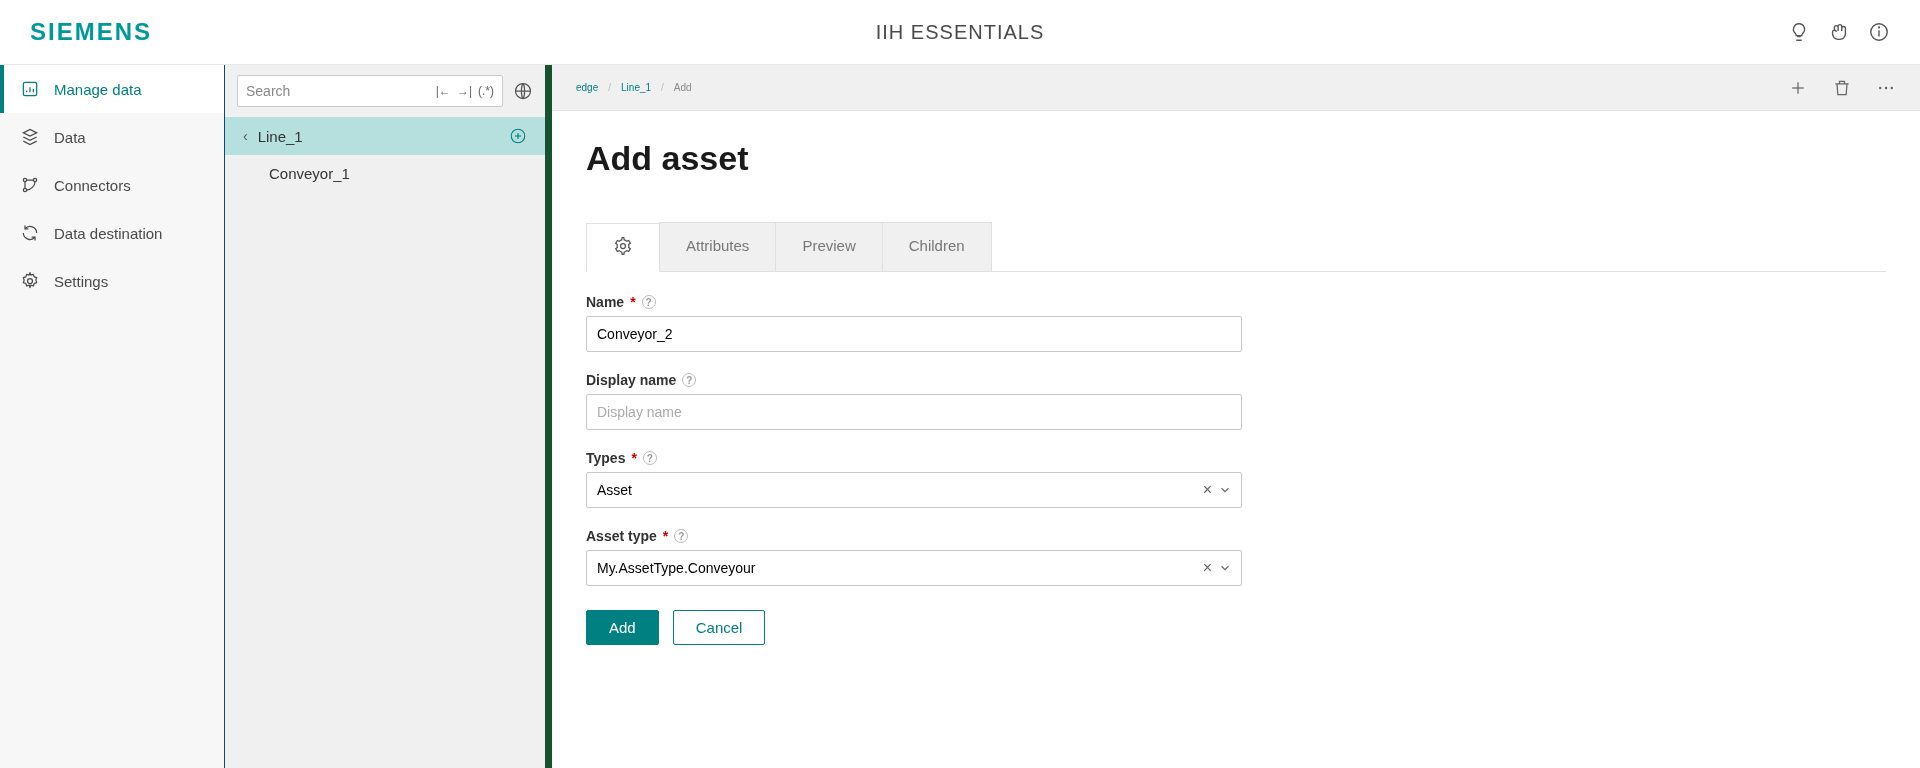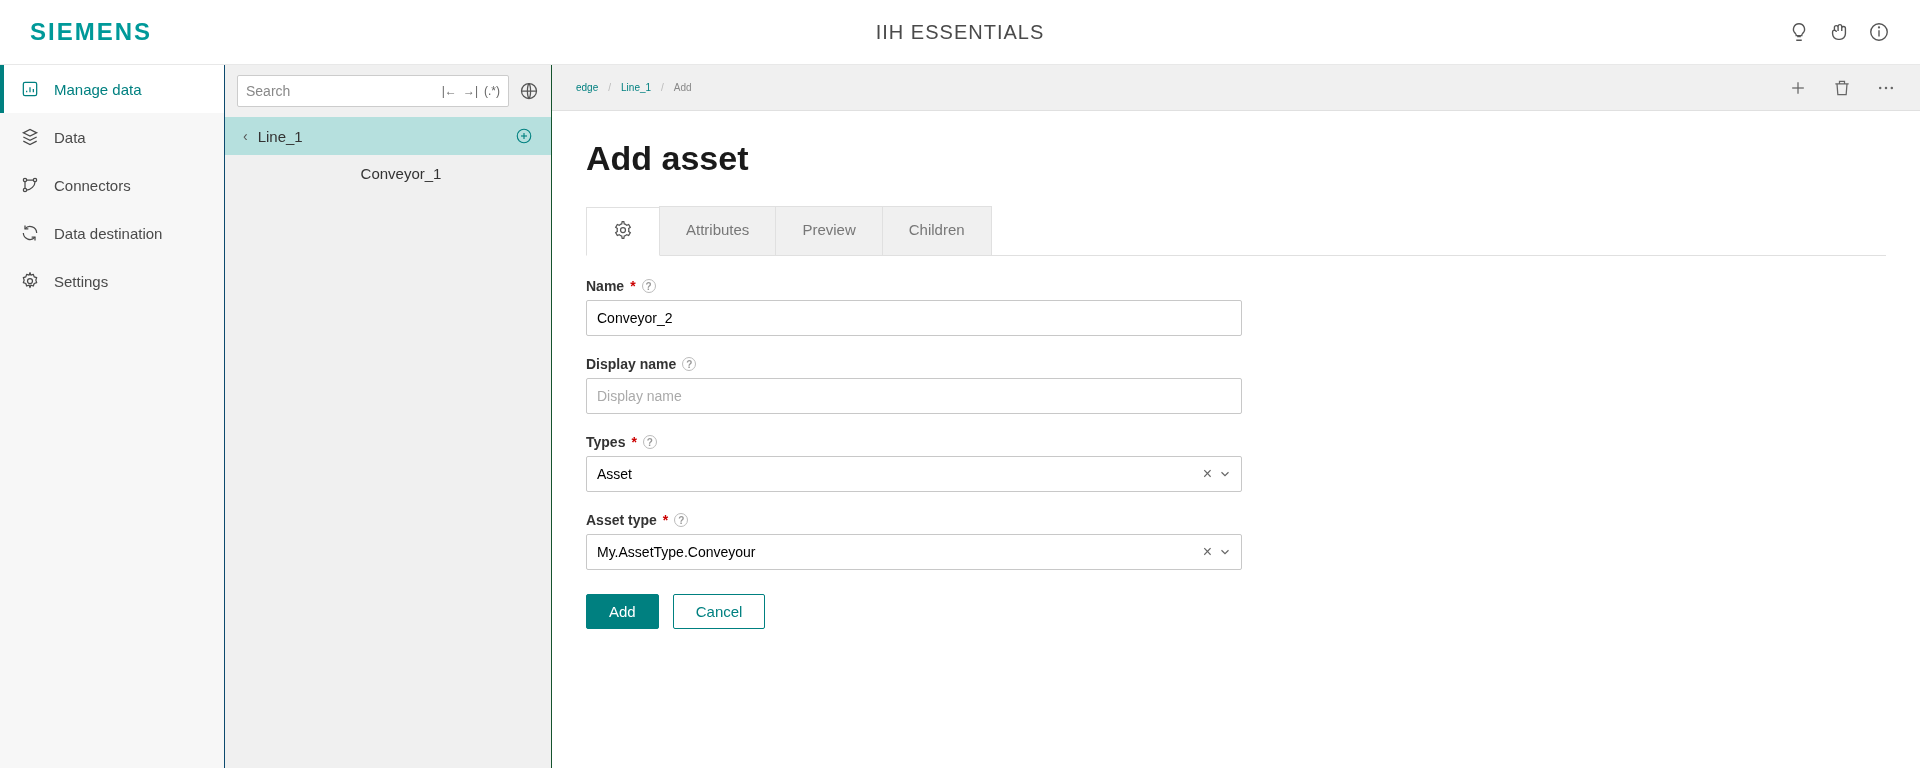--- a/index.html
+++ b/index.html
@@ -11,49 +11,49 @@
     .header-actions { display: flex; gap: 18px; align-items: center; }
     .header-icon { width: 22px; height: 22px; cursor: pointer; color: #555; }
 
     .layout { display: flex; height: calc(100% - 65px); }
 
     .sidebar { width: 225px; background: #f7f7f7; border-right: 1px solid #0c4a6e; padding-top: 0; }
     .sidebar-item { display: flex; align-items: center; gap: 14px; padding: 14px 20px; cursor: pointer; color: #4a4a4a; font-size: 15px; }
     .sidebar-item.active { background: #fff; color: #008080; border-left: 4px solid #008080; padding-left: 16px; font-weight: 500; }
     .sidebar-icon { width: 20px; height: 20px; flex-shrink: 0; }
 
-    .tree-panel { width: 327px; background: #f0f0f0; border-right: 1px solid #14532d; display: flex; flex-direction: column; }
+    .tree-panel { width: 327px; background: #f0f0f0; border-right: 7px solid #14532d; display: flex; flex-direction: column; }
     .tree-toolbar { display: flex; align-items: center; padding: 10px 12px; gap: 10px; }
     .search-wrap { flex: 1; display: flex; align-items: center; border: 1px solid #ccc; background: #fff; border-radius: 2px; padding: 0 8px; height: 32px; }
     .search-input { flex: 1; border: none; outline: none; font-size: 14px; color: #333; }
     .search-input::placeholder { color: #888; }
     .search-icons { display: flex; gap: 6px; color: #666; font-size: 12px; }
     .globe-icon { width: 20px; height: 20px; color: #555; cursor: pointer; }
 
     .tree-list { }
     .tree-item { display: flex; align-items: center; padding: 10px 18px; cursor: pointer; font-size: 15px; color: #333; }
     .tree-item.selected { background: #b6e0de; }
     .tree-item .chev { margin-right: 10px; color: #555; font-size: 14px; }
     .tree-item .add-circle { margin-left: auto; color: #008080; }
-    .tree-child { padding-left: 44px; justify-content: center; }
+    .tree-child { padding-left: 44px; }
 
     .main { flex: 1; display: flex; flex-direction: column; background: #fff; }
     .main-toolbar { height: 46px; background: #f0f0f0; border-bottom: 1px solid #e0e0e0; display: flex; align-items: center; padding: 0 24px; }
     .breadcrumb { display: flex; align-items: center; gap: 10px; font-size: 10px; }
     .breadcrumb .link { color: #008080; cursor: pointer; }
     .breadcrumb .sep { color: #bbb; }
     .breadcrumb .current { color: #888; }
     .main-toolbar-actions { margin-left: auto; display: flex; gap: 24px; color: #666; }
     .tb-icon { width: 20px; height: 20px; cursor: pointer; }
 
     .content { padding: 28px 34px; }
     .page-title { font-size: 34px; font-weight: 700; color: #1a1a1a; margin-bottom: 28px; }
 
     .tabs { display: flex; border-bottom: 1px solid #e0e0e0; margin-bottom: 22px; }
-    .tab { padding: 14px 26px; background: #f0f0f0; color: #777; cursor: pointer; font-size: 15px; border: 1px solid #e0e0e0; border-bottom: none; margin-right: -1px; }
+    .tab { padding: 14px 26px; background: #f0f0f0; color: #777; cursor: pointer; font-size: 15px; border: 1px solid #e0e0e0; border-bottom: none; margin-right: -1px; margin-top: 16px; }
     .tab.active { background: #fff; color: #333; border-bottom: 1px solid #fff; position: relative; top: 1px; }
     .tab-icon-only { padding: 12px 26px; }
 
     .form { max-width: 656px; }
     .field { margin-bottom: 20px; }
     .field-label { display: flex; align-items: center; gap: 6px; font-size: 14px; font-weight: 600; color: #333; margin-bottom: 6px; }
     .req { color: #c00; }
     .help-icon { width: 14px; height: 14px; color: #999; border: 1px solid #bbb; border-radius: 50%; display: inline-flex; align-items: center; justify-content: center; font-size: 10px; cursor: pointer; }
     .text-input { width: 100%; height: 36px; border: 1px solid #c8c8c8; border-radius: 2px; padding: 0 10px; font-size: 14px; outline: none; }
     .text-input::placeholder { color: #aaa; }

